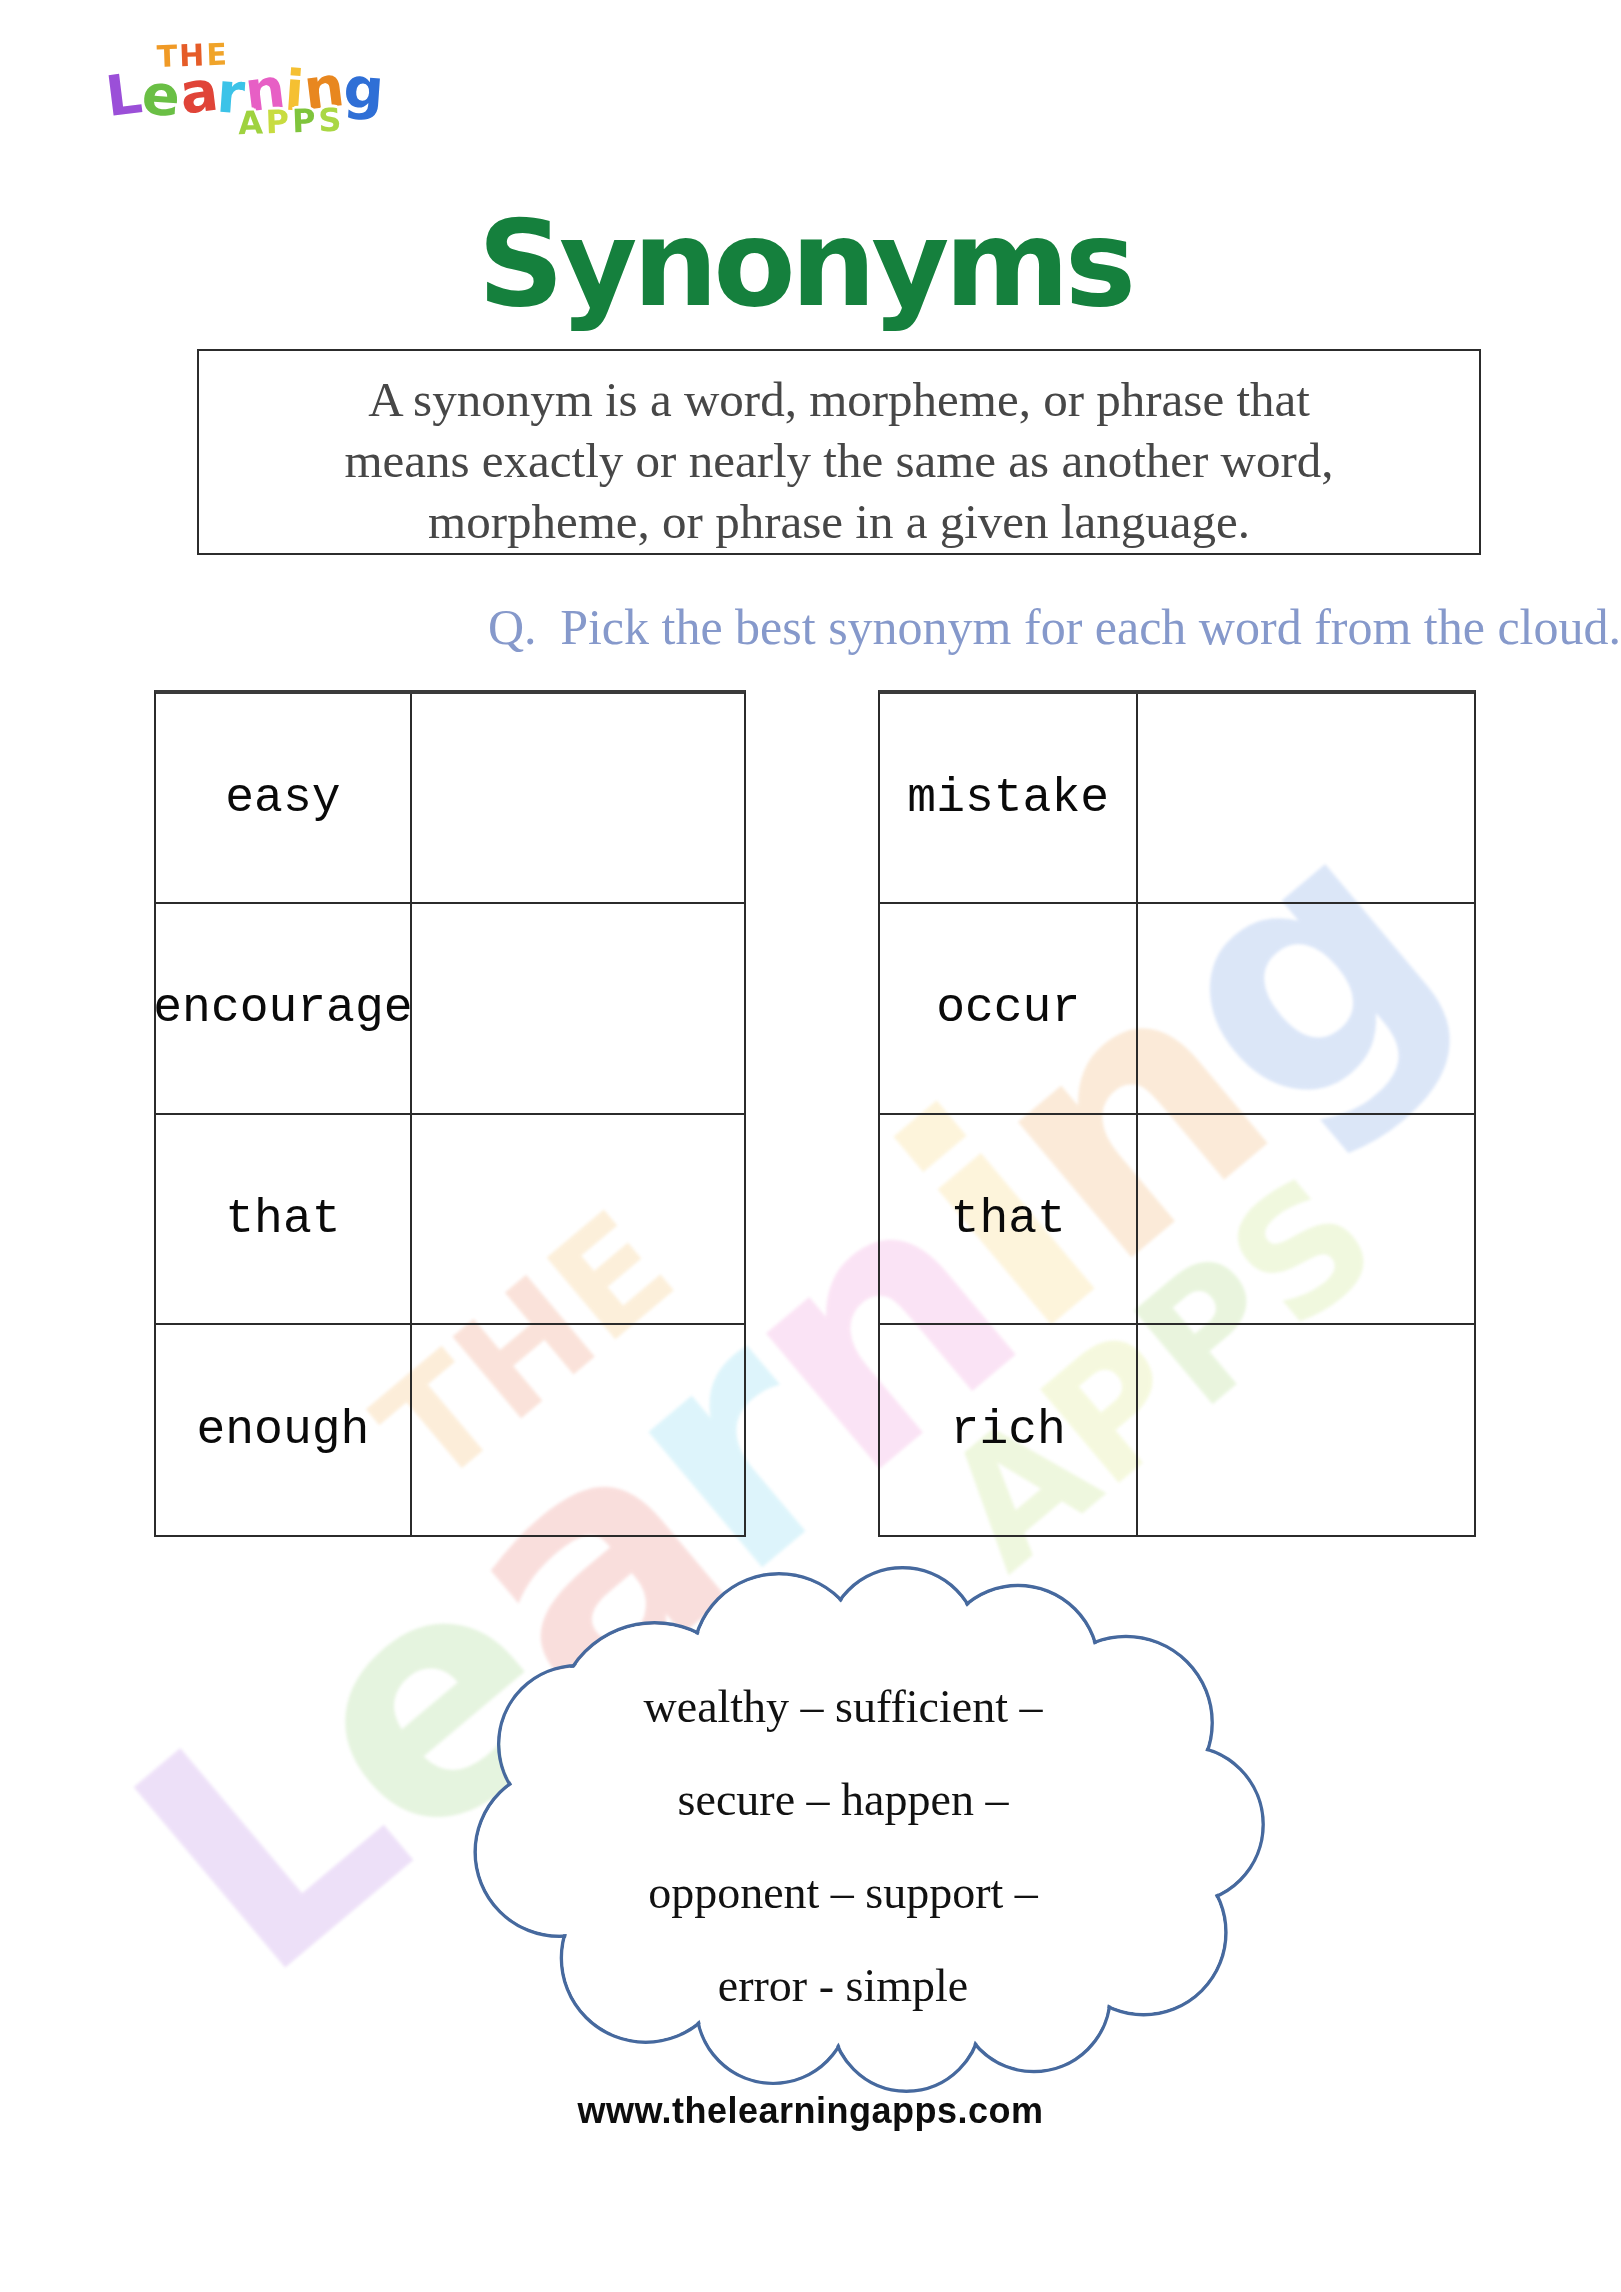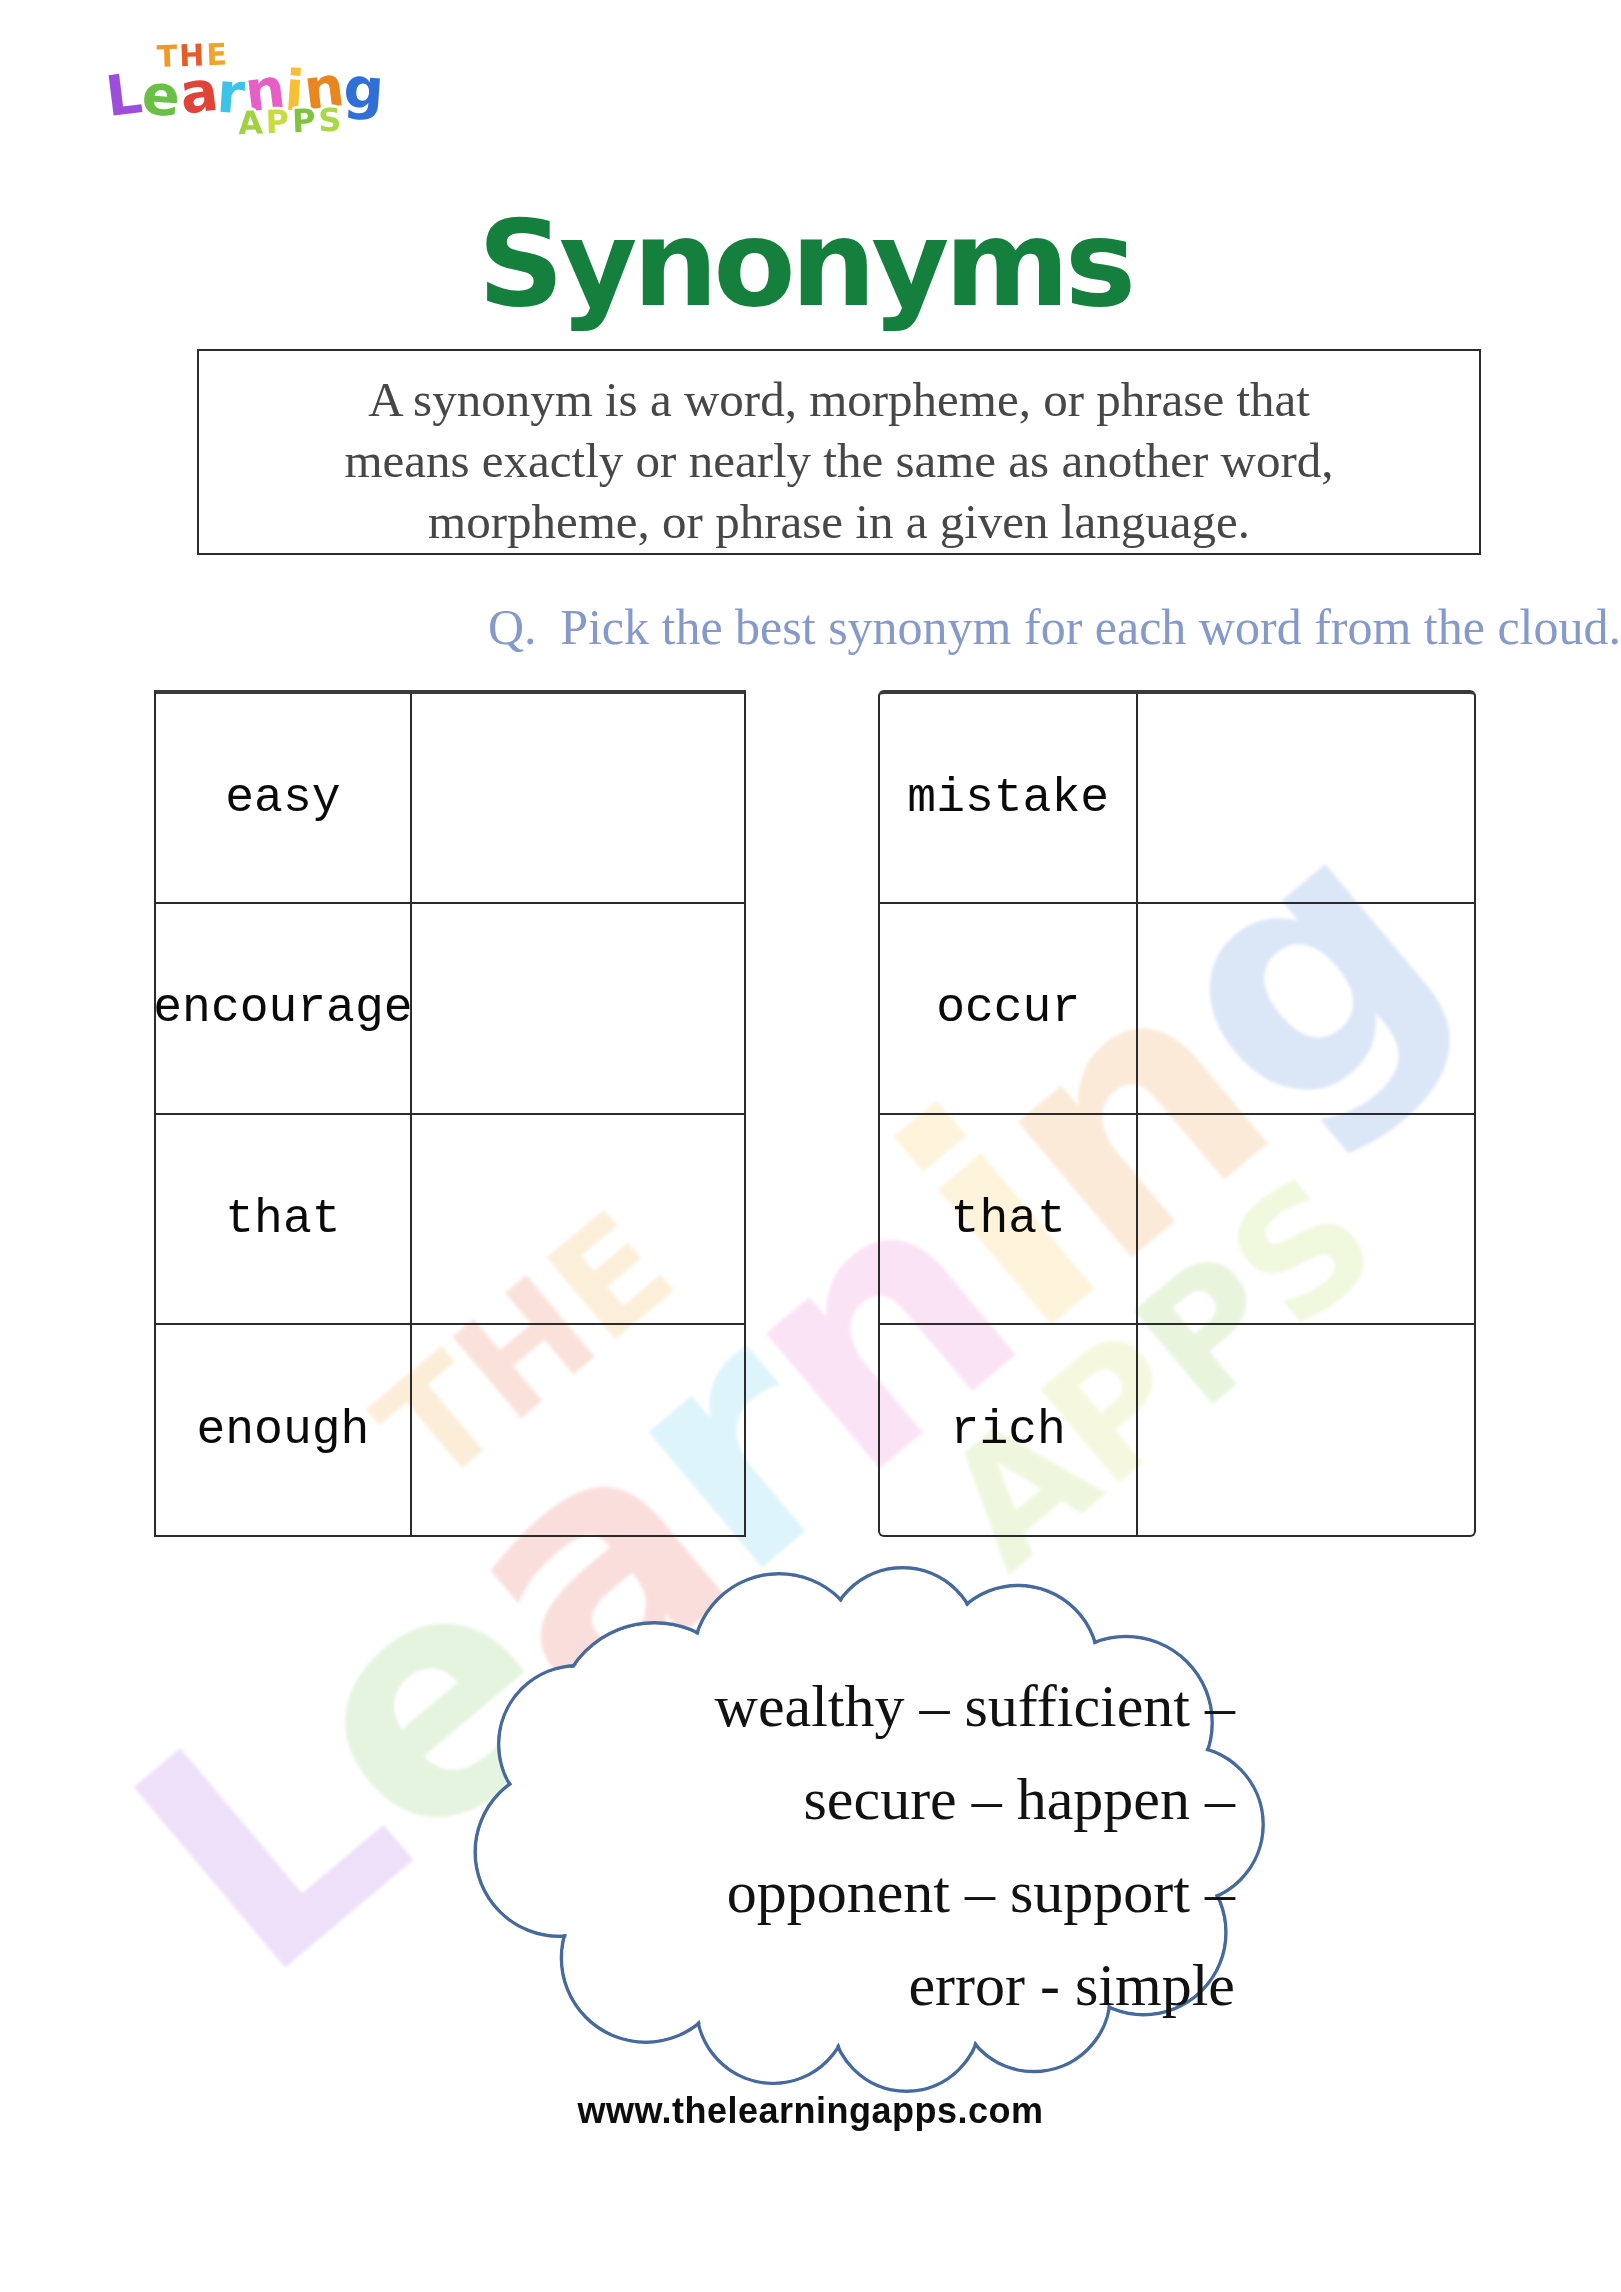--- a/index.html
+++ b/index.html
@@ -70,34 +70,34 @@
 
   
   .word-table{
     position:absolute;top:690px;height:841px;
     display:grid;grid-template-columns:43.5% 56.5%;
     grid-template-rows:repeat(4,1fr);
     border:2.9px solid #2b2b2b;border-top:4.9px solid #3a3a3a;
     z-index:4;background:transparent;
   }
   .wt-left{left:154px;width:588px;}
-  .wt-right{left:878px;width:594px;border-radius:6px;}
+  .wt-right{left:878px;width:594px;}
   .cell{
     display:flex;align-items:center;justify-content:center;
     border-bottom:2px solid #2b2b2b;
     font-size:48px;color:#0a0a0a;
   }
   .cell.word{border-right:2px solid #2b2b2b;font-family:Liberation Mono, monospace;}
   .cell.lastrow{border-bottom:none;}
 
   
   .cloud-svg{position:absolute;left:434px;top:1556px;z-index:3;}
   .cloud-text{
     position:absolute;left:451px;top:1660px;width:784px;
-    text-align:right;font-size:60px;line-height:93px;
+    text-align:center;font-size:46px;line-height:93px;
     color:#121212;z-index:4;
   }
 
   
   .footer{
     position:absolute;left:0;right:0;top:2090px;
     text-align:center;
     font-family:"Liberation Sans", sans-serif;
     font-weight:bold;font-size:36px;color:#0d0d0d;
     letter-spacing:0.5px;z-index:4;

